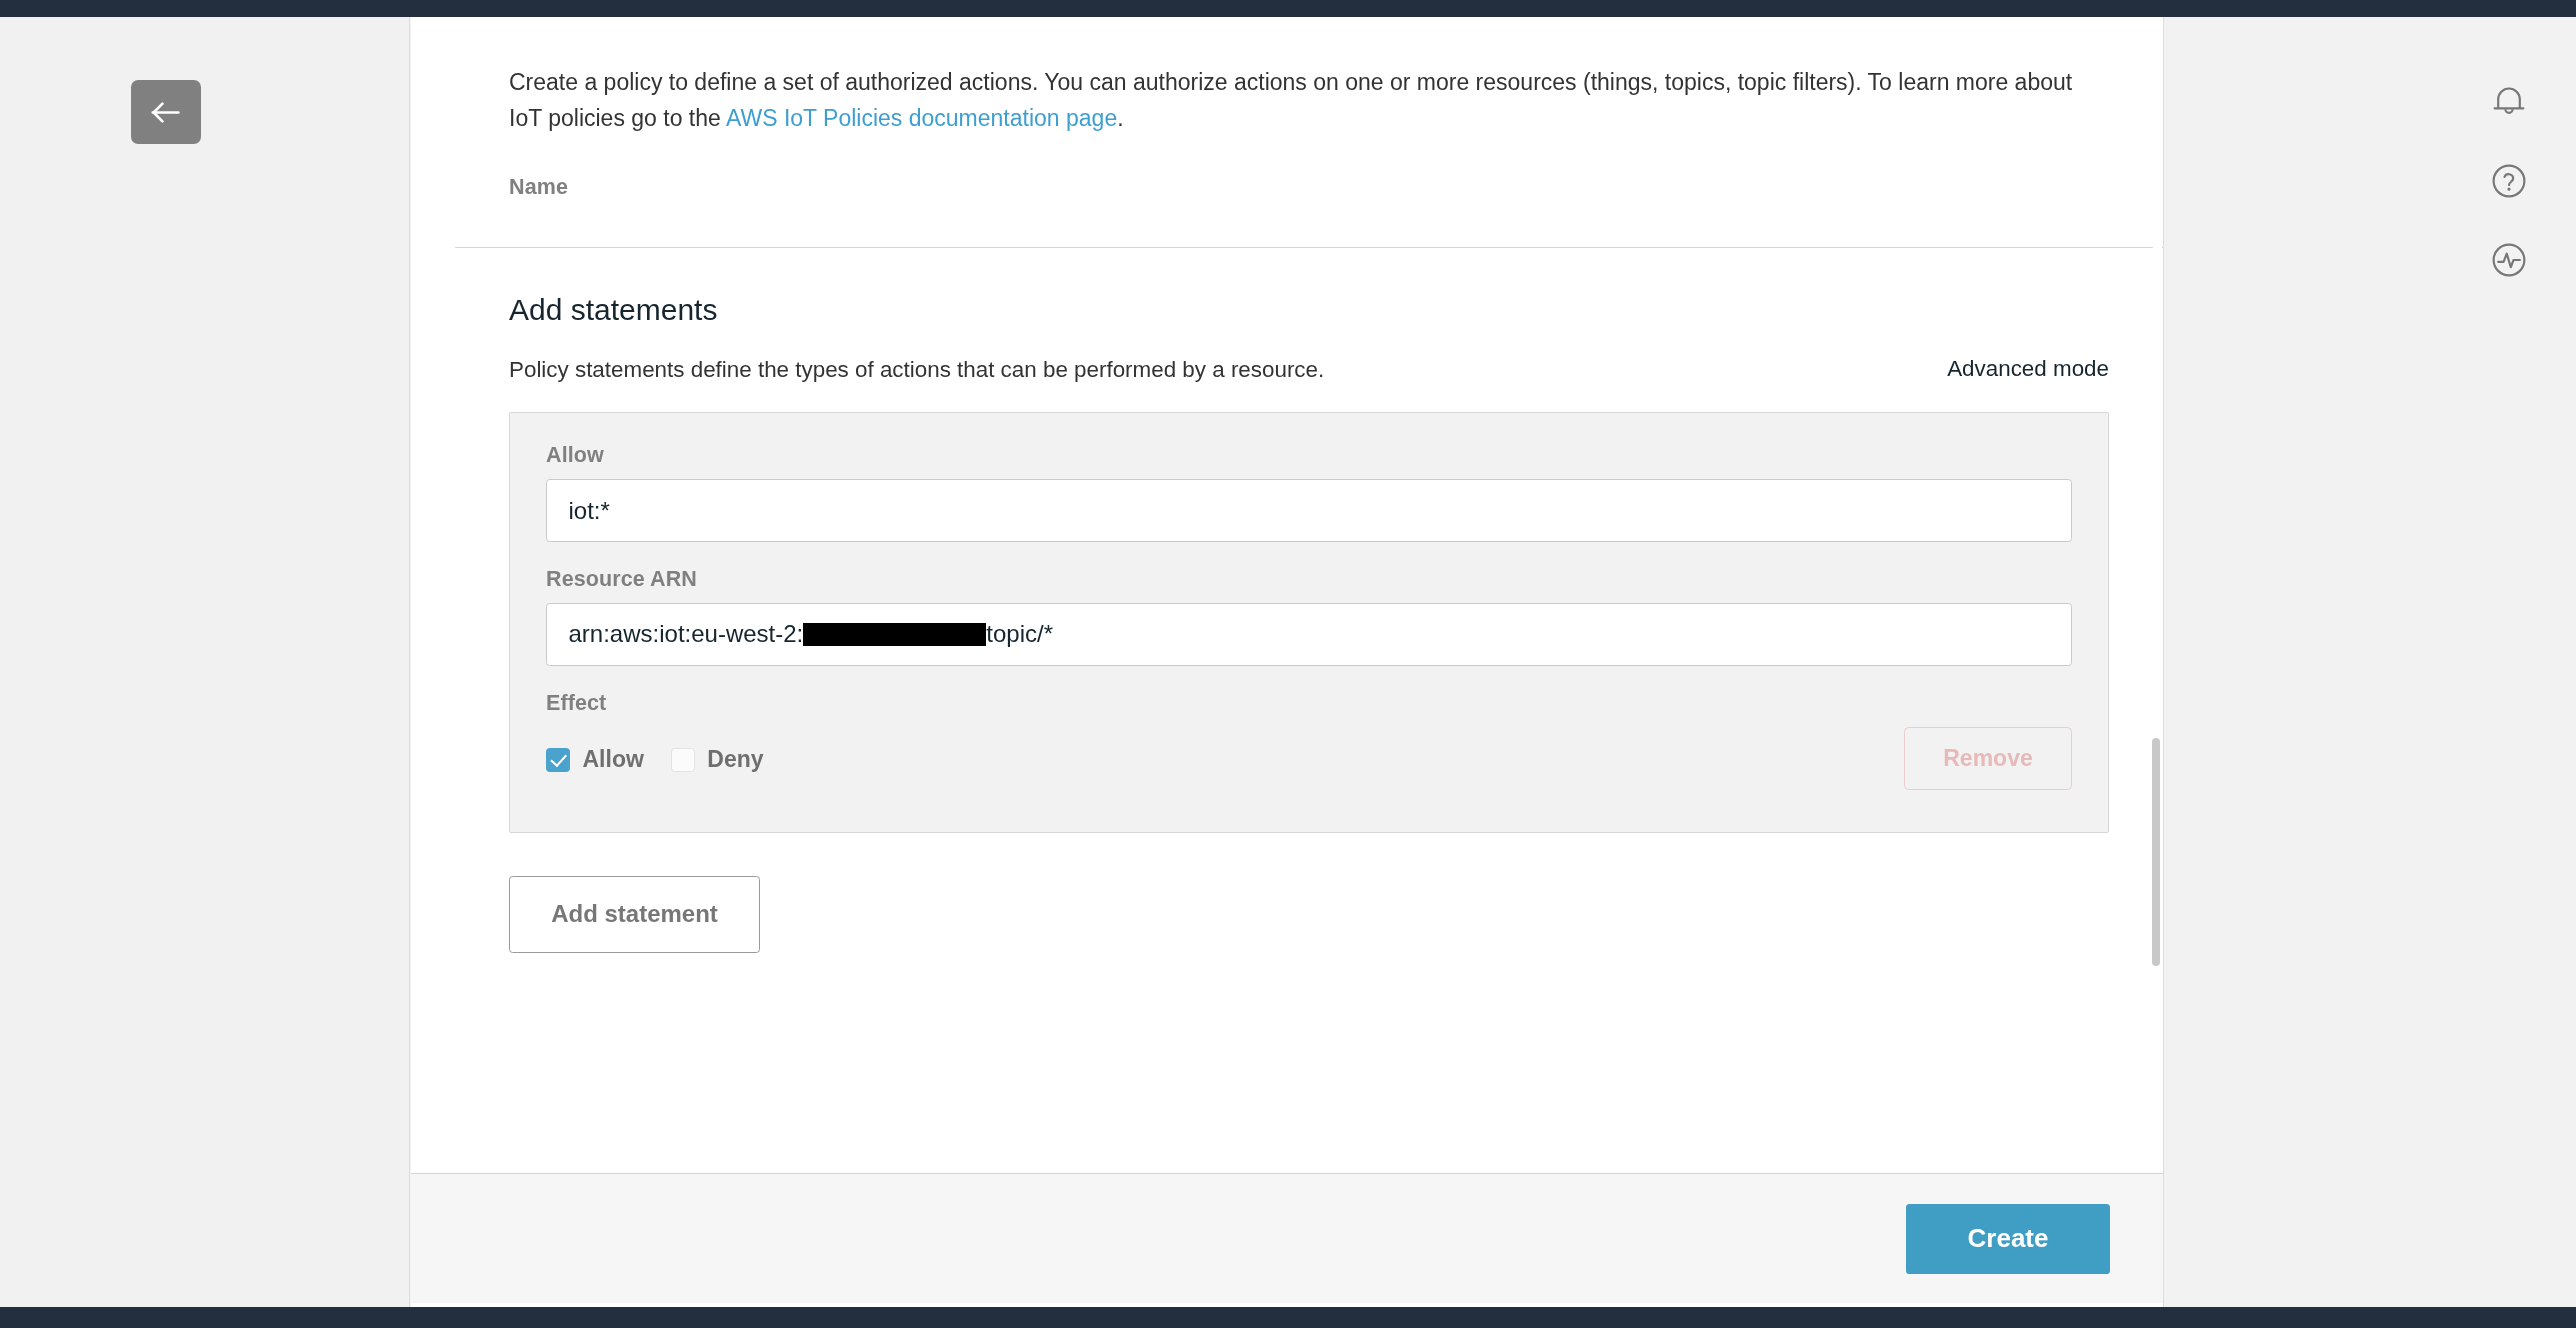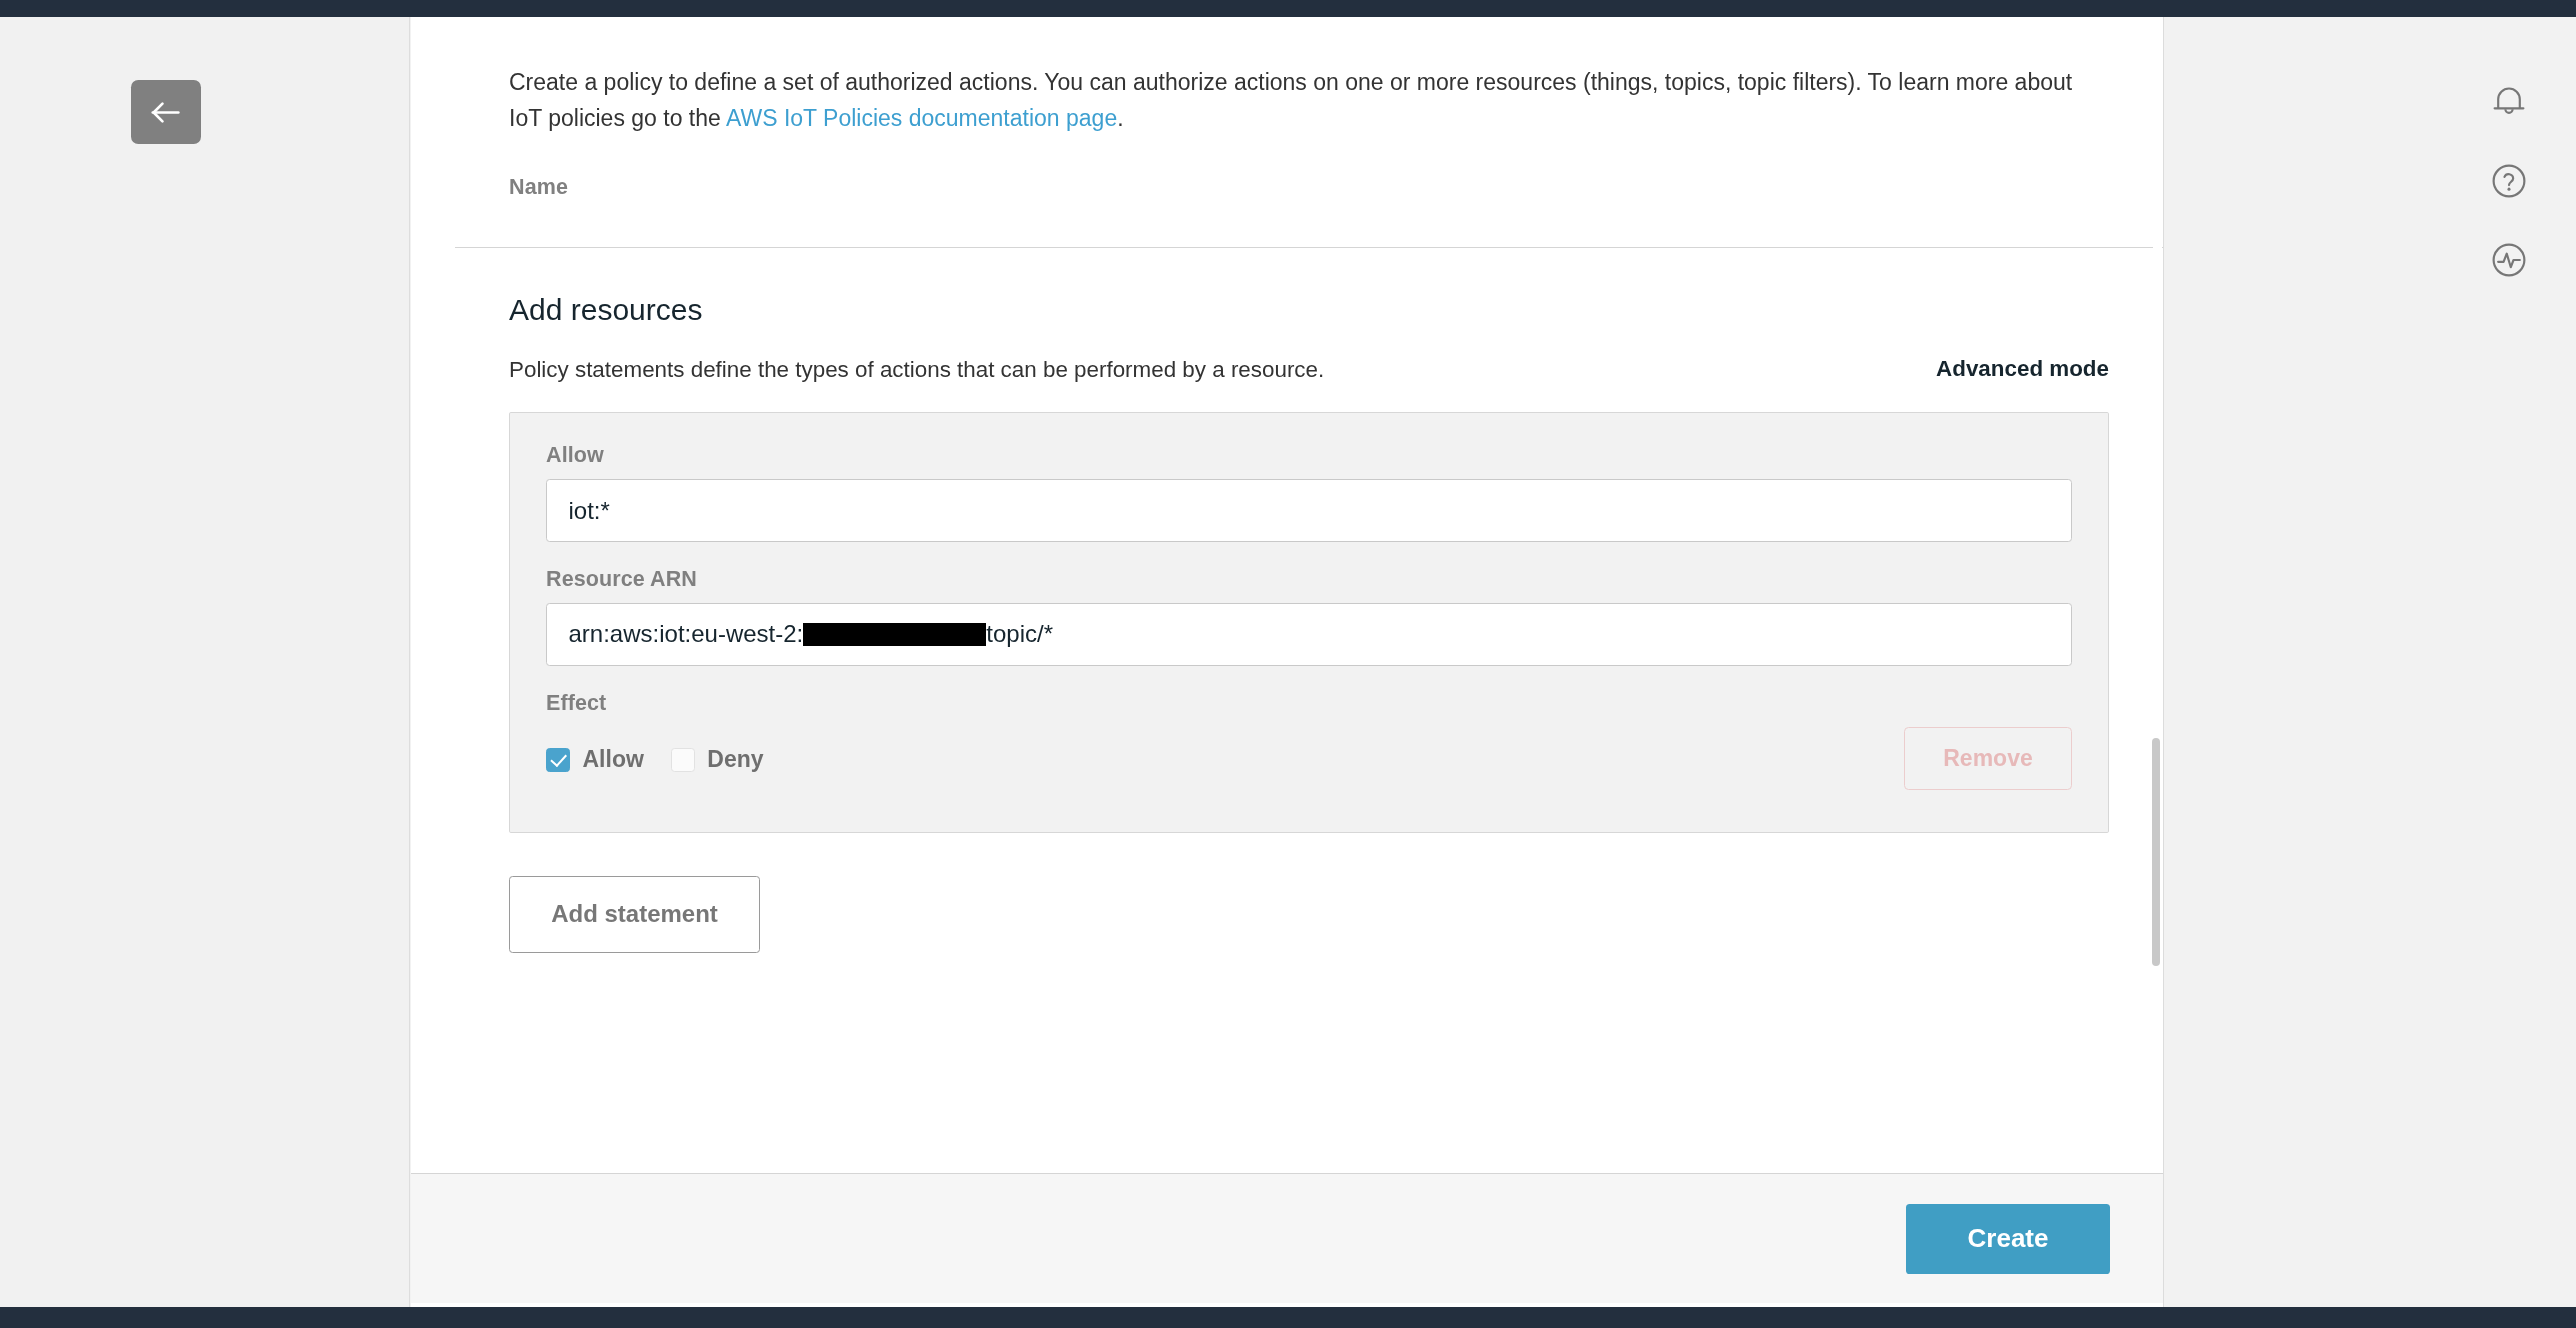--- a/index.html
+++ b/index.html
@@ -140,21 +140,21 @@
   .section-sub {
     font-size: 22.4px;
     color: #333333;
     margin: 0;
   }
   .advanced-mode {
     position: absolute;
     right: 0;
     bottom: 1.8px;
     font-size: 22.4px;
-    font-weight: bold;
+    font-weight: normal;
     color: #16252e;
     cursor: pointer;
   }
 
   .statement-box {
     margin-top: 29px;
     border: 0.9px solid #d7d7d7;
     background: #f2f2f2;
     padding: 30px 36px 39px 36px;
     border-radius: 1.8px;
@@ -342,21 +342,21 @@
       <p class="intro-text"><span>Create a policy to define a set of authorized actions. You can authorize actions on one or more resources (things, topics, topic filters). To learn more about IoT policies go to the </span><a class="intro-link">AWS IoT Policies documentation page</a><span>.</span></p>
 
       <label class="field-label">Name</label>
     </div>
 
     <div class="divider"></div>
 
     <div class="card-section-statements">
 
       <div class="statements-header">
-        <h2 class="section-title">Add resources</h2>
+        <h2 class="section-title">Add statements</h2>
         <p class="section-sub">Policy statements define the types of actions that can be performed by a resource.</p>
         <span class="advanced-mode">Advanced mode</span>
       </div>
 
       <div class="statement-box">
 
         <div class="stmt-field">
           <label class="field-label">Allow</label>
           <input class="stmt-input" type="text" value="iot:*" style="">
         </div>

